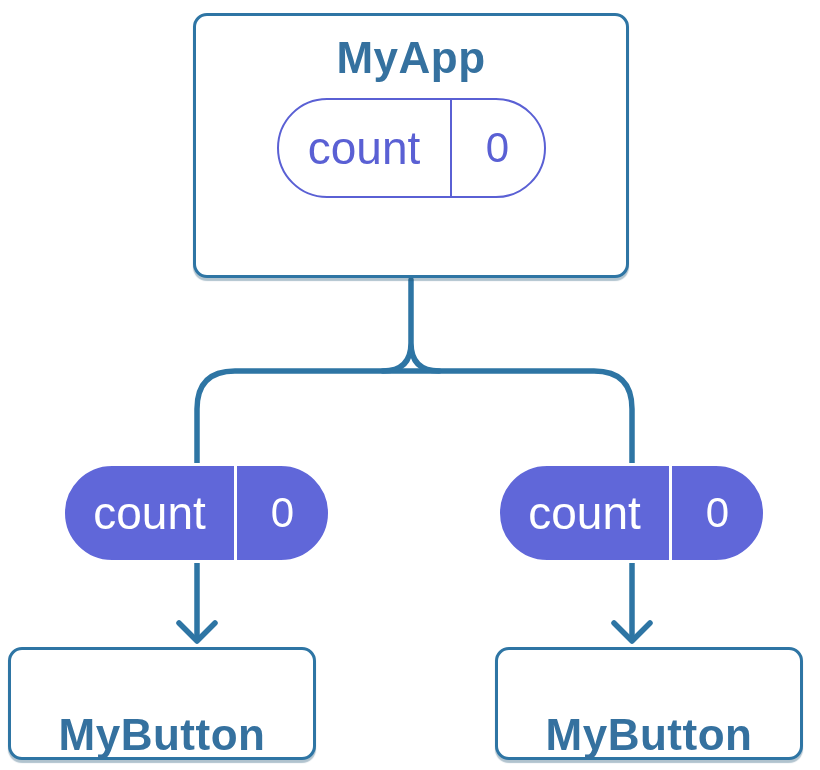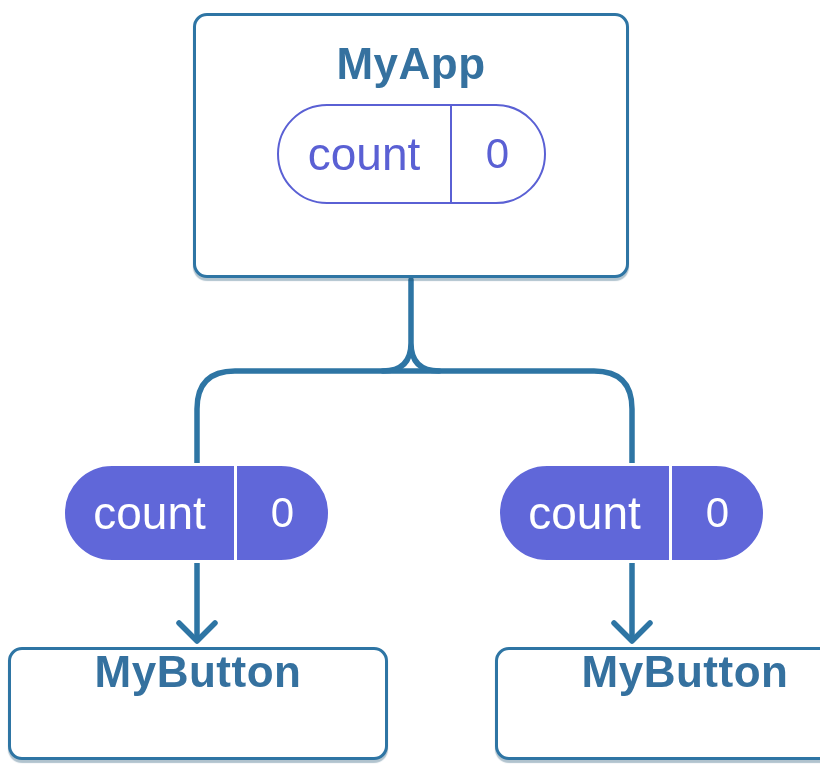--- a/index.html
+++ b/index.html
@@ -37,22 +37,22 @@
     align-items:center;
   }
   .card-title{
     color:var(--text-blue);
     font-size:44px;
     font-weight:600;
     line-height:1;
     letter-spacing:0.5px;
   }
   .card.parent{left:193px;top:13px;width:436px;height:265px;}
-  .card.parent .card-title{margin-top:26px;}
-  .card.child{width:380px;height:113px;top:647px;justify-content:flex-start;}
+  .card.parent .card-title{margin-top:20px;}
+  .card.child{width:308px;height:113px;top:647px;justify-content:flex-end;}
   .card.child-left{left:8px;}
   .card.child-right{left:495px;}
 
   .pill{
     display:flex;
     align-items:stretch;
     width:269px;
     height:100px;
     border-radius:50px;
     overflow:hidden;

